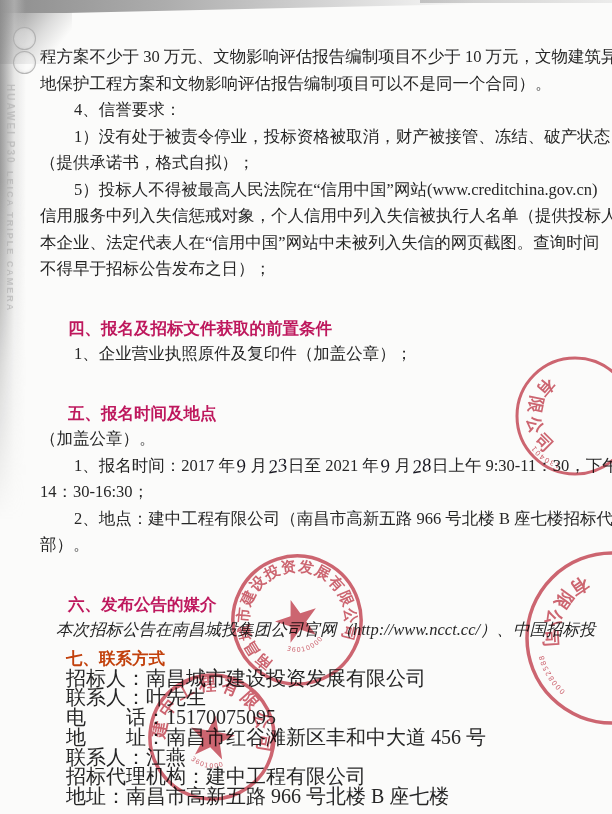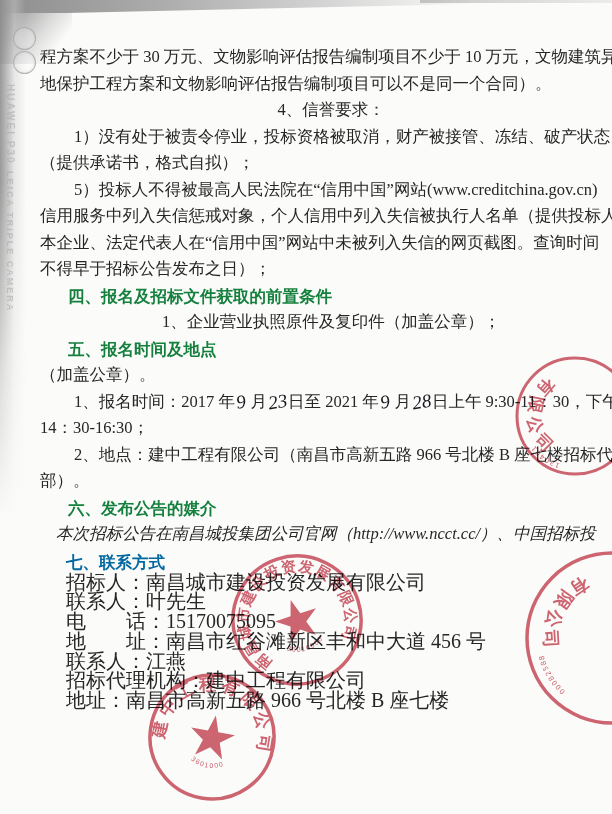--- a/index.html
+++ b/index.html
@@ -24,25 +24,25 @@
   .lens1{left:13px;top:27px;} .lens2{left:13px;top:51px;}
   .wm{position:absolute;left:3px;top:84px;z-index:4;writing-mode:vertical-rl;
     text-orientation:sideways;-webkit-text-orientation:sideways;
     font-family:"Liberation Sans","DejaVu Sans",sans-serif;font-weight:bold;
     color:rgba(172,172,172,.62);letter-spacing:2px;}
   .wm-line1{font-size:10px;margin-left:3px;} .wm-line2{font-size:9px;}
   
   .doc{position:absolute;left:40px;top:44px;width:548px;z-index:1;
     font-size:16.5px;line-height:26.5px;}
   .line{white-space:pre;}
-  .l-item{padding-left:34px;text-align:center;}
+  .l-item{padding-left:34px;}
   .l-indent1{padding-left:16px;font-style:italic;}
-  .l-header{padding-left:28px;font-weight:bold;color:#15803d;
-    font-family:"Liberation Sans","DejaVu Sans",sans-serif;}
-  .l-contactHeader{padding-left:26px;font-weight:bold;color:#0369a1;padding-top:3px;line-height:22px;
+  .l-header{padding-left:28px;font-weight:bold;color:#be185d;
+    font-family:"Liberation Sans","DejaVu Sans",sans-serif;margin-top:32px;}
+  .l-contactHeader{padding-left:26px;font-weight:bold;color:#c2410c;padding-top:3px;line-height:22px;
     font-family:"Liberation Sans","DejaVu Sans",sans-serif;}
   .l-contact{padding-left:26px;font-size:20px;line-height:19.8px;}
   .hand{display:inline-block;font-style:italic;font-size:19px;line-height:1;
     transform:rotate(-9deg) translateY(1px);color:#15151f;margin:0 1px;}
   
   .seals{position:absolute;left:0;top:0;width:612px;height:814px;z-index:2;
     mix-blend-mode:multiply;pointer-events:none;}
 </style>
 </head>
 <body>

